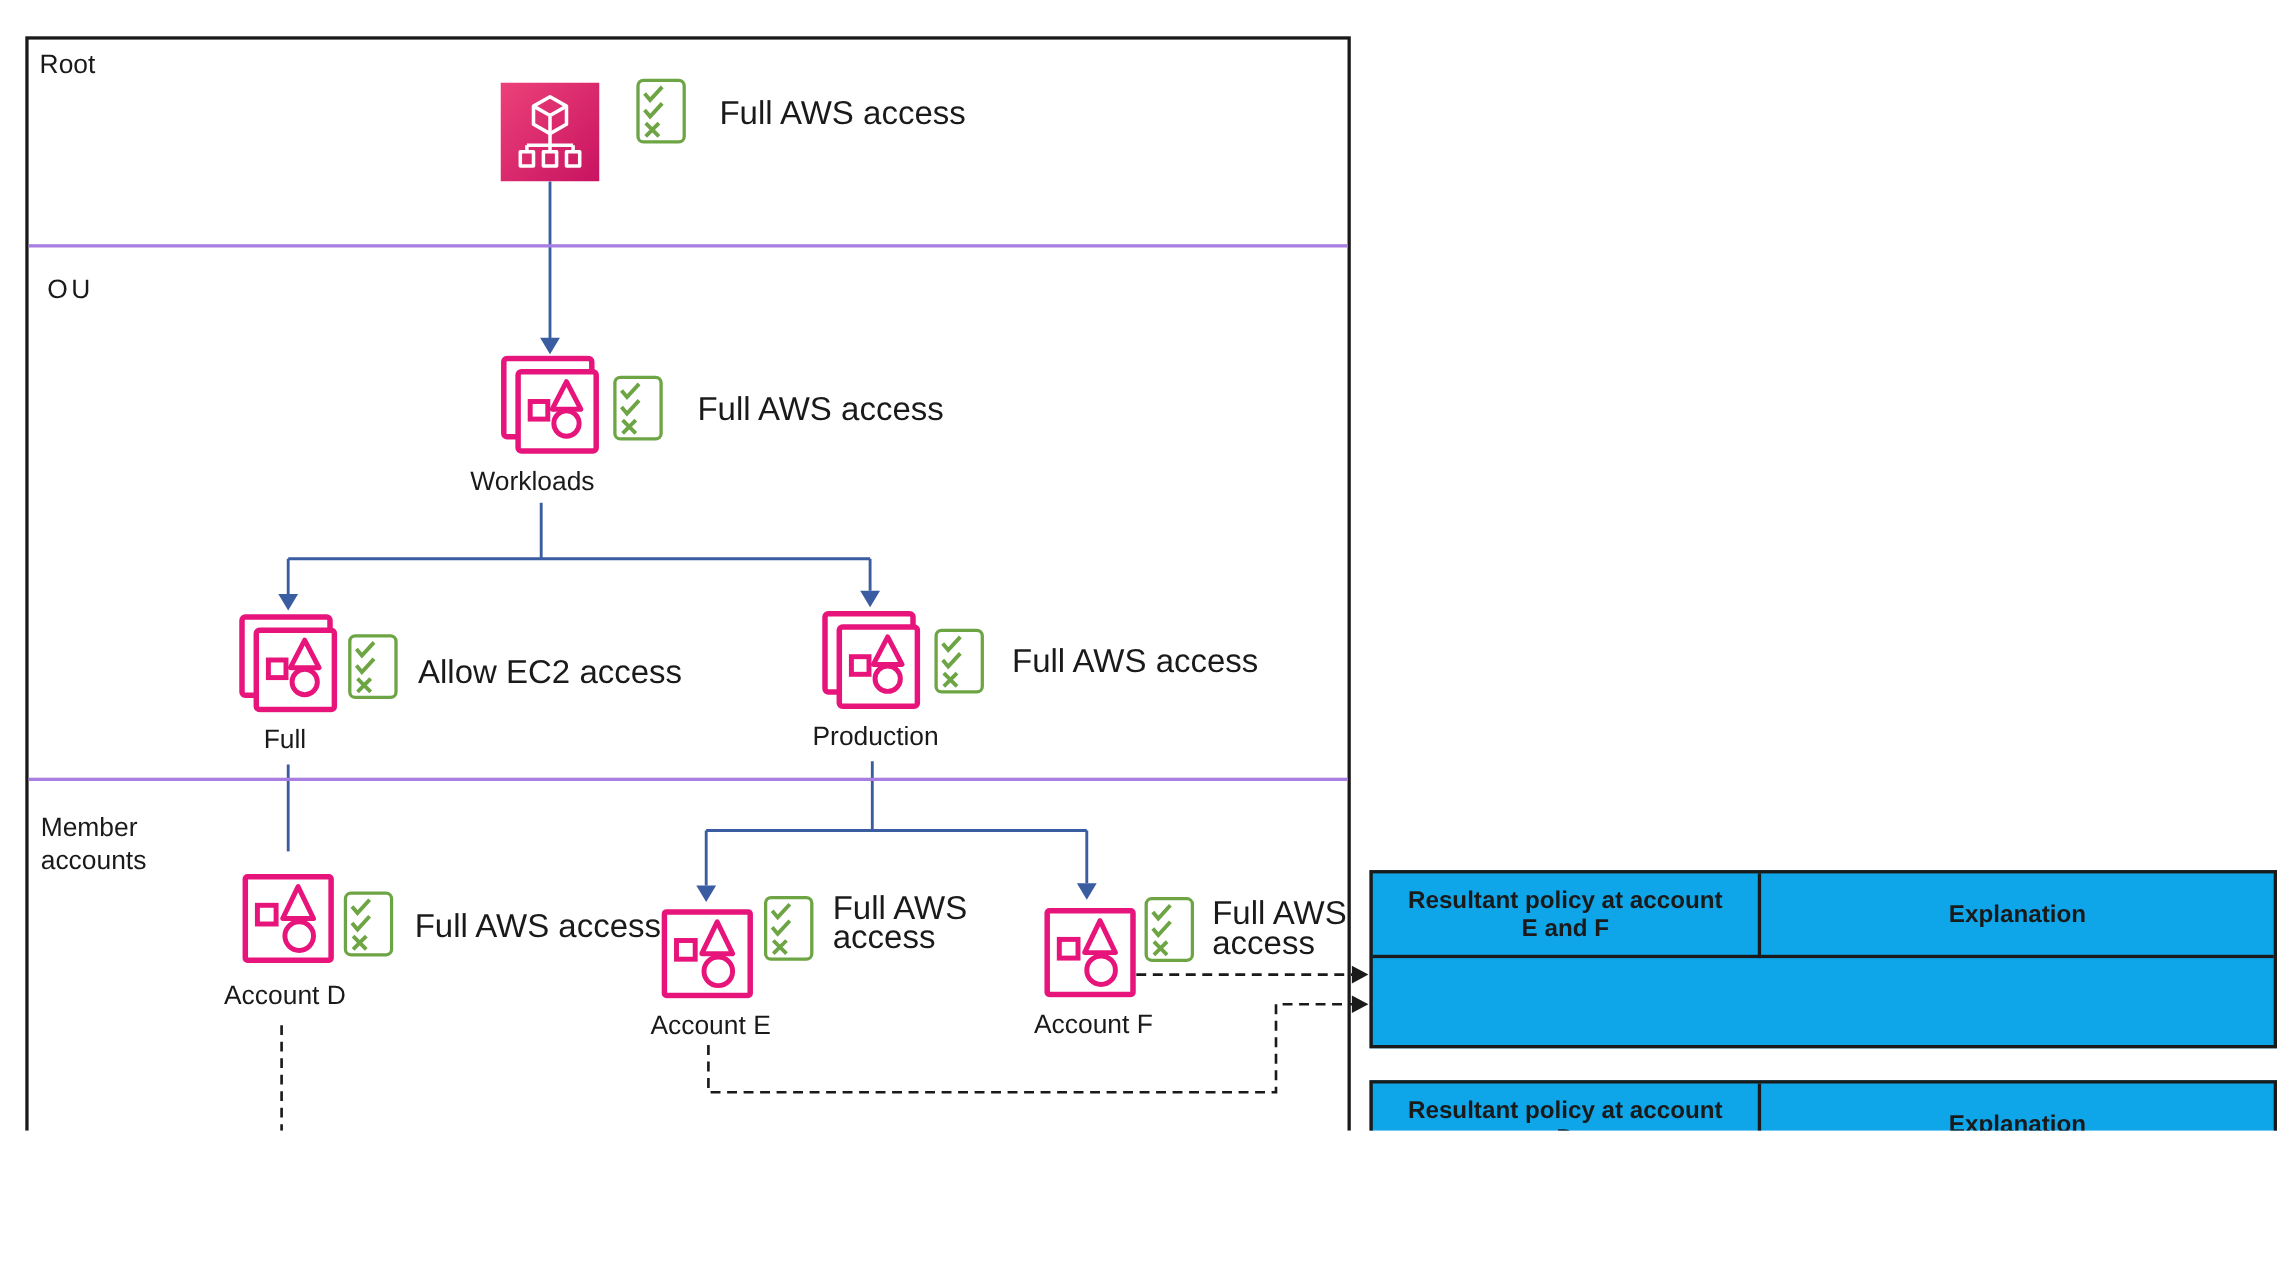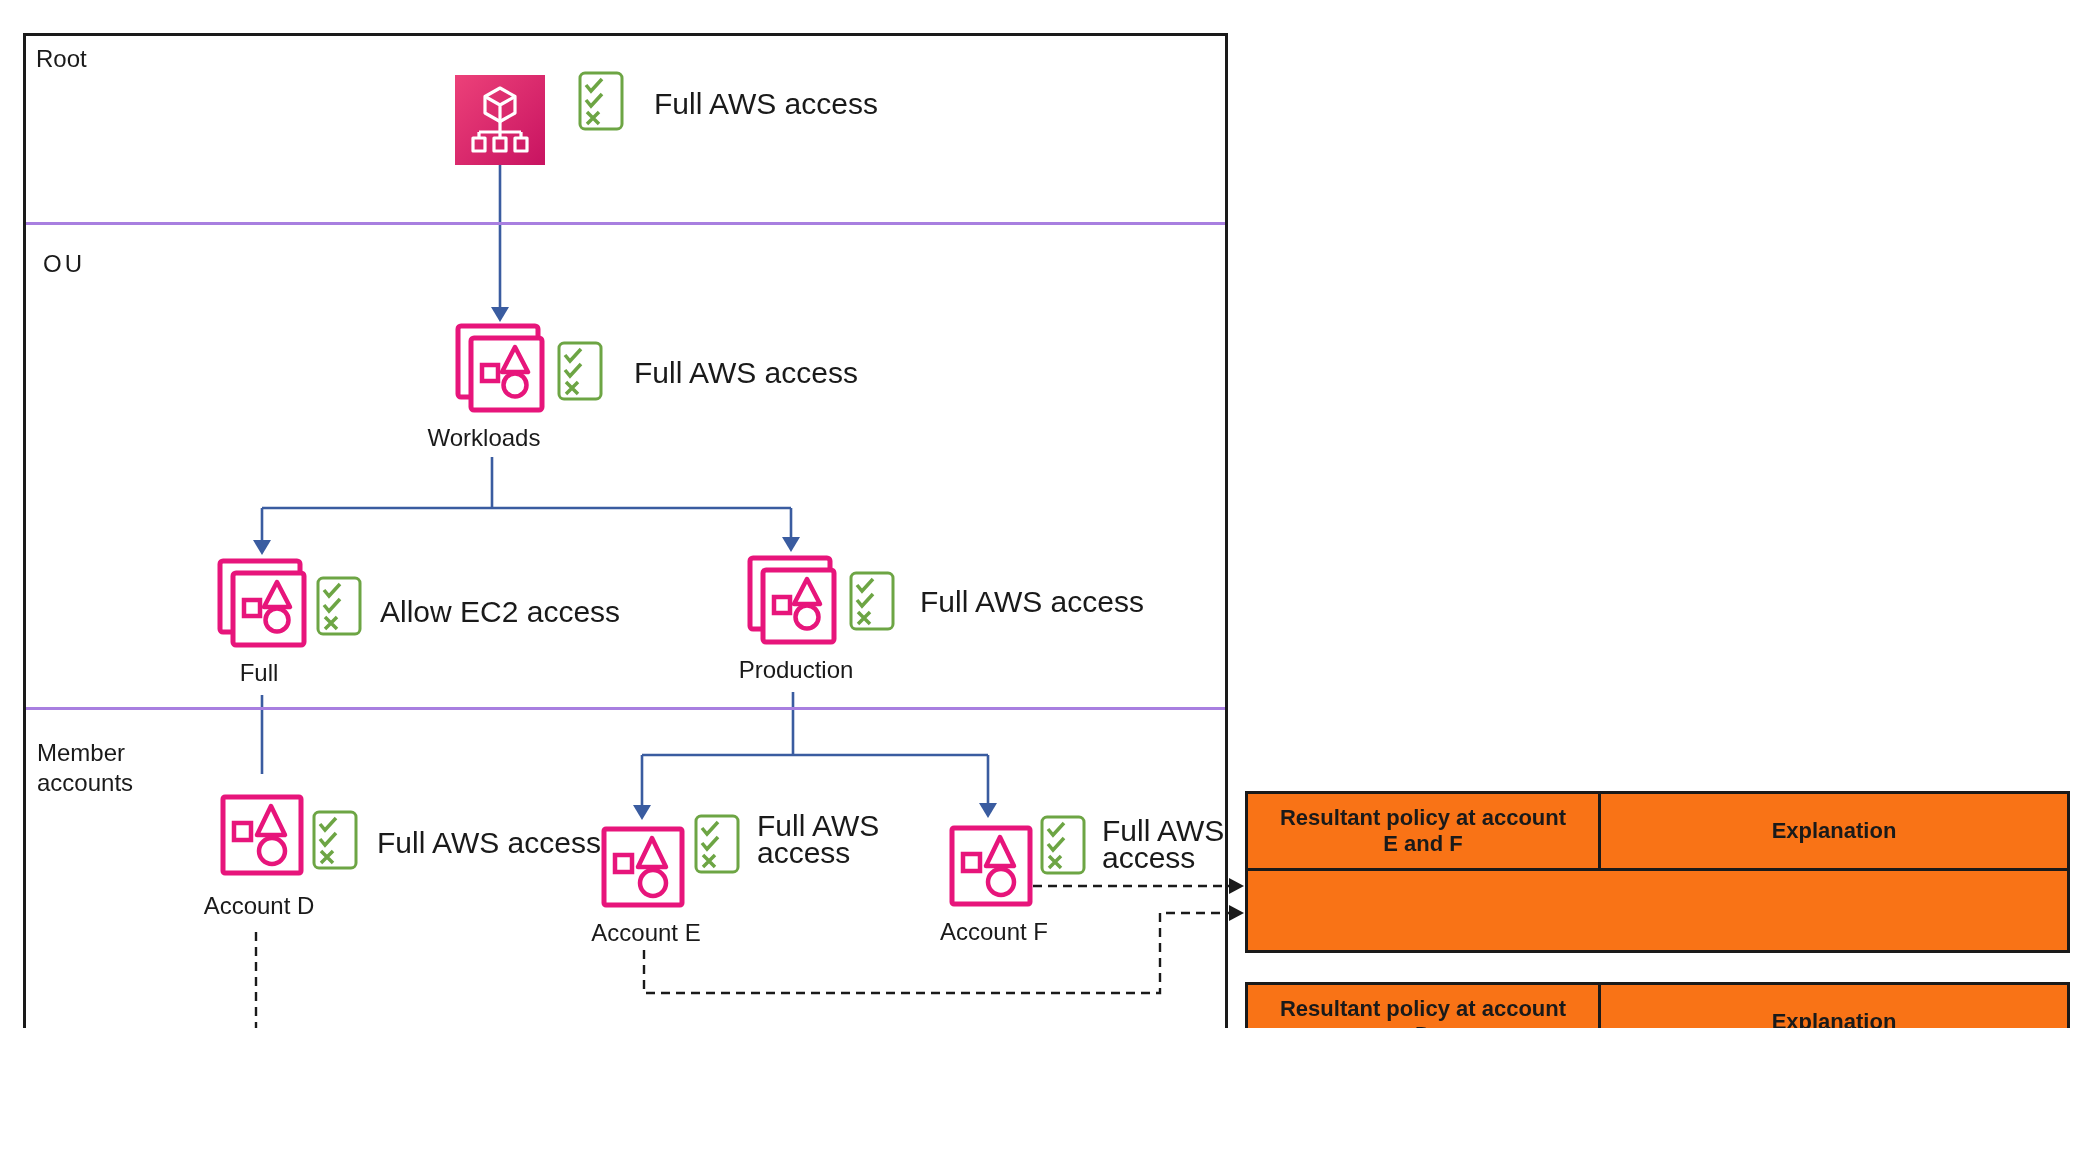--- a/index.html
+++ b/index.html
@@ -15,21 +15,21 @@
   .hr{position:absolute;left:26px;width:1199px;height:3px;background:var(--purple,#a87fe0);}
   .hr1{top:222px;}
   .hr2{top:707px;}
   .sec-label{position:absolute;font-size:24px;font-weight:400;line-height:30px;color:var(--ink,#111);}
   .pre{white-space:pre-line;}
   .policy{position:absolute;font-size:30px;line-height:27px;color:var(--ink,#111);white-space:pre-line;}
   .nlabel{position:absolute;font-size:24px;color:var(--ink,#111);transform:translateX(-50%);white-space:nowrap;}
   .connectors{position:absolute;left:0;top:0;pointer-events:none;}
   .ptable{
     position:absolute;width:825px;height:162px;border:3px solid var(--ink,#111);
-    box-sizing:border-box;background:#f97316;display:grid;
+    box-sizing:border-box;background:#0ea5e9;display:grid;
     grid-template-columns:353px 1fr;grid-template-rows:77px 1fr;
   }
   .cell{
     display:flex;align-items:center;justify-content:center;text-align:center;
     font-size:22px;line-height:26px;white-space:pre-line;box-sizing:border-box;padding:2px 8px;
   }
   .th{font-weight:700;border-bottom:3px solid var(--ink,#111);}
   .thl,.tdl{border-right:3px solid var(--ink,#111);}
   svg{display:block;}
 </style>

